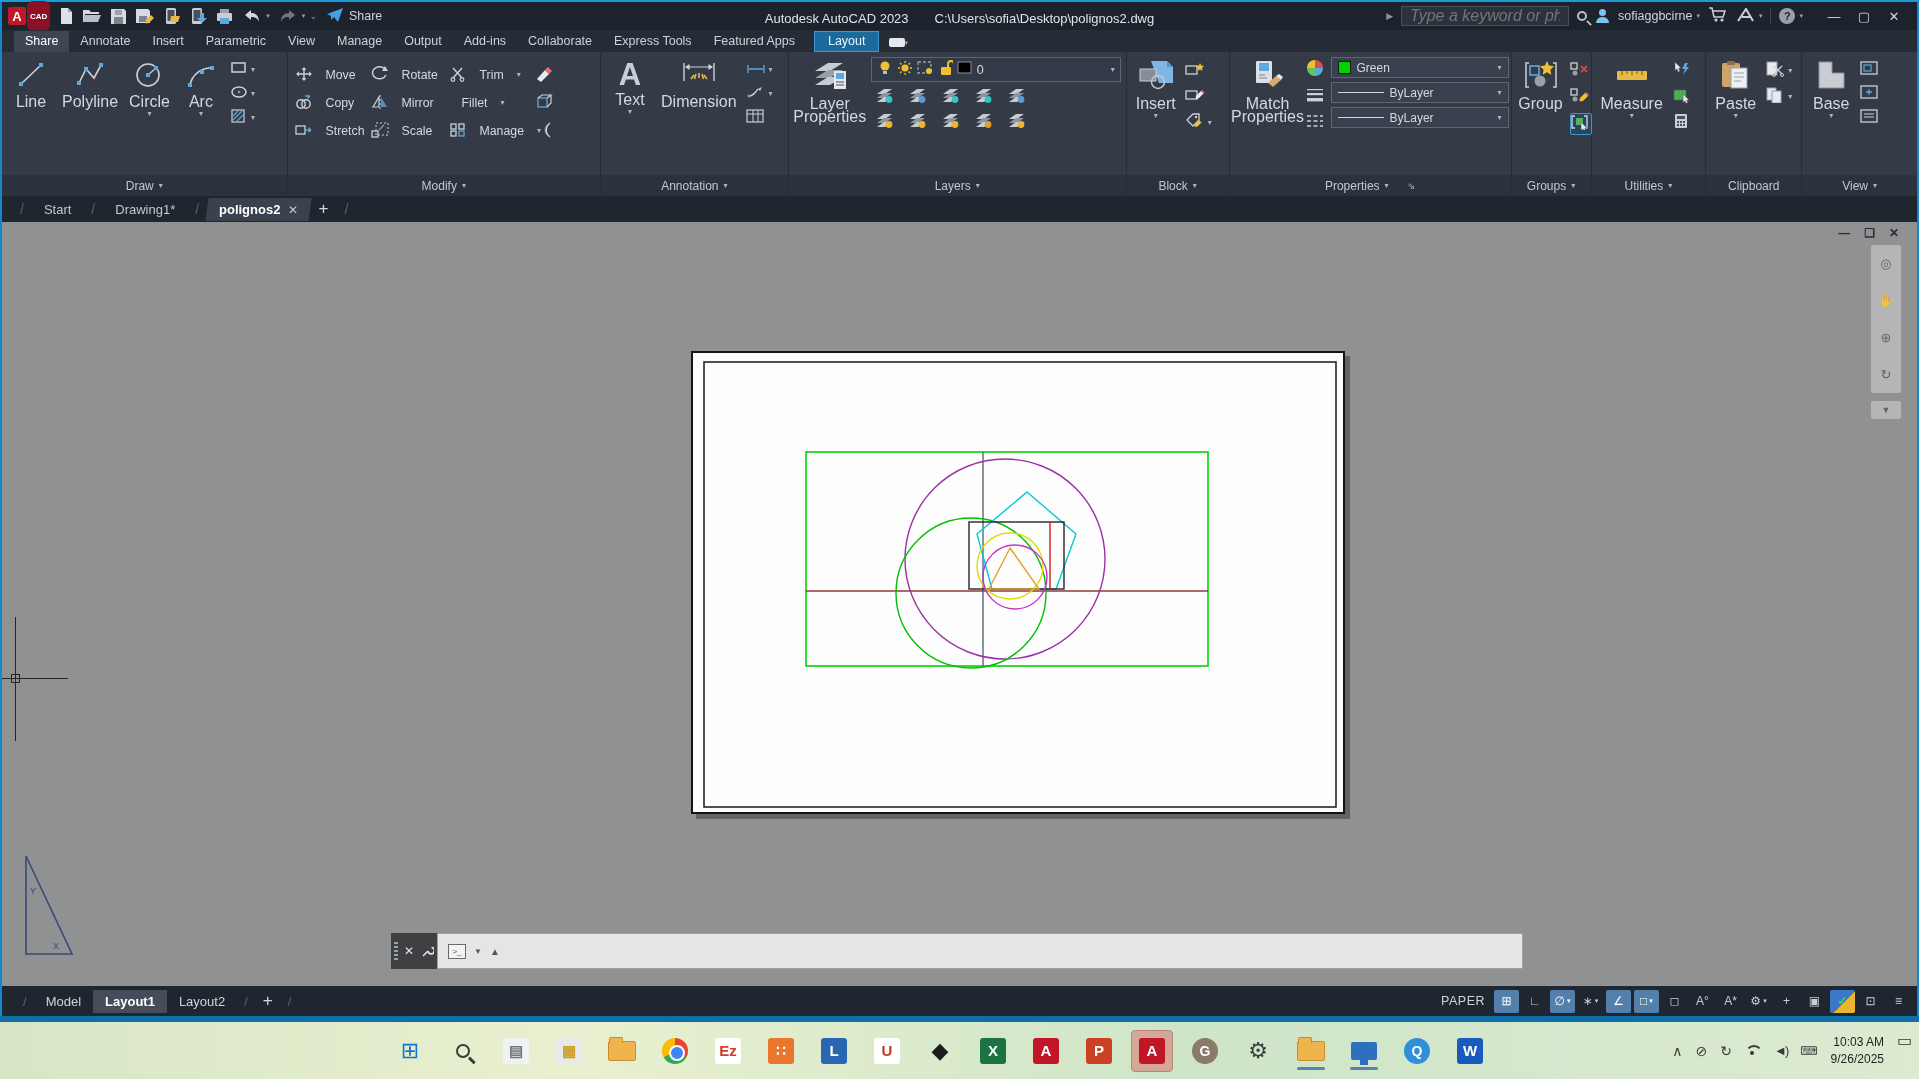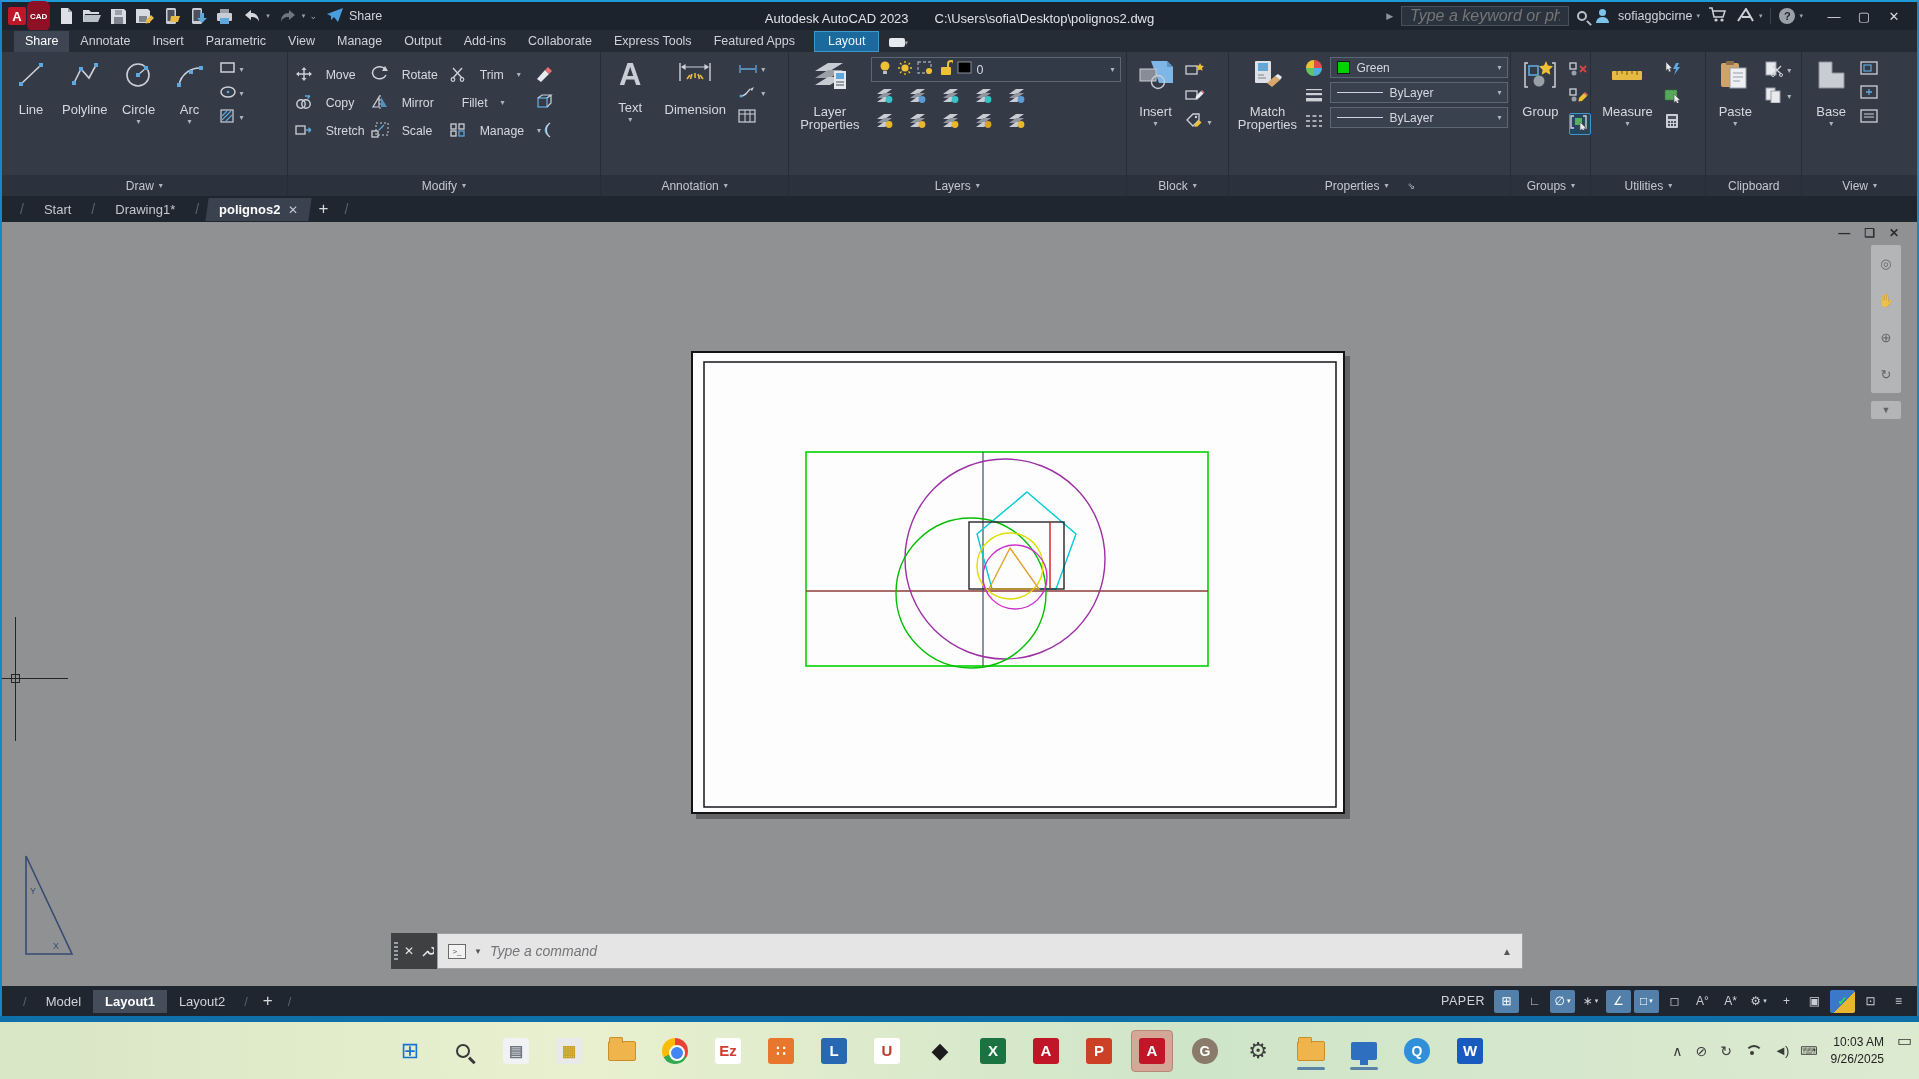--- a/index.html
+++ b/index.html
@@ -35,21 +35,21 @@
   .tab.contextual{background:#1b6a9e;border:1px solid #3e97cc;color:#e9f5fd;padding:2px 13px 3px;margin-left:8px;}
   .rb-toggle{display:flex;align-items:center;gap:3px;margin-left:10px;padding-bottom:5px;}
   .rb-toggle .pill{width:16px;height:9px;background:#e6e9ed;border-radius:2px;display:inline-block;}
   
   .ribbon{position:absolute;left:0;top:52px;width:1919px;height:144px;background:#343b47;border-left:2px solid #1387cc;border-right:2px solid #1387cc;display:flex;}
   .panel{display:flex;flex-direction:column;border-right:1px solid #272d37;height:144px;}
   .p-body{flex:1;display:flex;align-items:flex-start;padding:5px 5px 0 7px;gap:7px;}
   .p-title{height:21px;background:#2b323d;display:flex;align-items:center;justify-content:center;gap:5px;color:#c3c8cf;font-size:12px;}
   .cr{font-size:8px;color:#aeb4bc;line-height:8px;}
   .bigbtn{display:flex;flex-direction:column;align-items:center;gap:2px;padding:2px 2px;min-width:44px;}
-  .blabel{font-size:13px;color:#d5d9df;line-height:13px;text-align:center;margin-top:8px;}
+  .blabel{font-size:16px;color:#d5d9df;line-height:13px;text-align:center;}
   .mini-col{display:flex;flex-direction:column;gap:6px;padding-top:4px;}
   .mini{display:flex;align-items:center;gap:3px;}
   .mgrid{display:grid;grid-template-columns:76px 78px 86px 30px;grid-auto-rows:28px;align-items:center;}
   .srow{display:flex;align-items:center;gap:13px;font-size:12.3px;color:#d5d9df;}
   .lay-right{display:flex;flex-direction:column;gap:5px;}
   .lcombo{display:flex;align-items:center;gap:4px;background:#313a46;border:1px solid #5d6673;height:25px;padding:0 5px;width:250px;color:#d5d9df;font-size:12.5px;}
   .lrow{display:flex;align-items:center;gap:14px;padding-left:4px;}
   .pcombo{display:flex;align-items:center;gap:6px;background:#39414e;border:1px solid #5d6673;height:21px;padding:0 6px;width:178px;font-size:12px;color:#d5d9df;}
   .bylayer-line{flex:0 0 46px;height:0;border-top:1.6px solid #cfd4db;}
   .swatch-green{width:13px;height:13px;background:#00d400;border:1px solid #1a1a1a;}
@@ -898,21 +898,20 @@
       <div class="cmd-handle">
         <span class="grip"></span>
         <span style="font-size:12px">✕</span>
         <svg width="14" height="14" viewBox="0 0 14 14">
             <path d="M3 12 L8 7 M8 7 a3.2 3.2 0 1 0 3.5-3.5" stroke="#e2e5e9" stroke-width="1.6" fill="none"></path>
           </svg>
       </div>
       <div class="cmd-input">
         <span class="cmd-prompt-icon">&gt;_</span>
         <span style="color:#555;font-size:8px">▼</span>
-        <span class="cmd-text">Type a command</span>
         <span class="cmd-up">▲</span>
       </div>
     </div>
   </div>
 
   <div class="statusbar">
     <span id="layout-tabs" style="display:flex;align-items:center;">
         <span class="lt-sep">/</span>
         <span class="ltab">Model</span>
         <span class="ltab active">Layout1</span>

